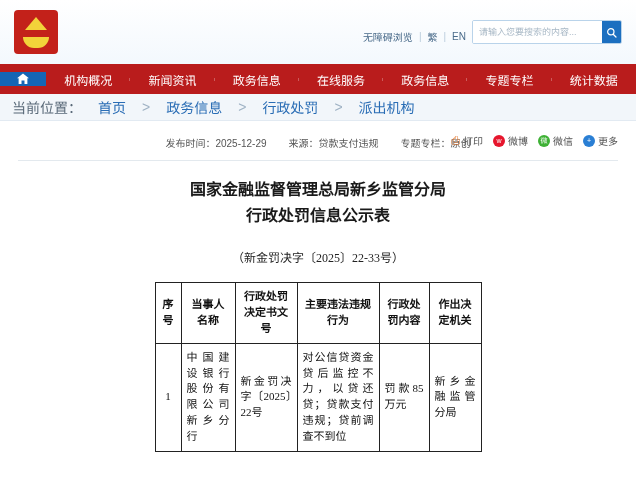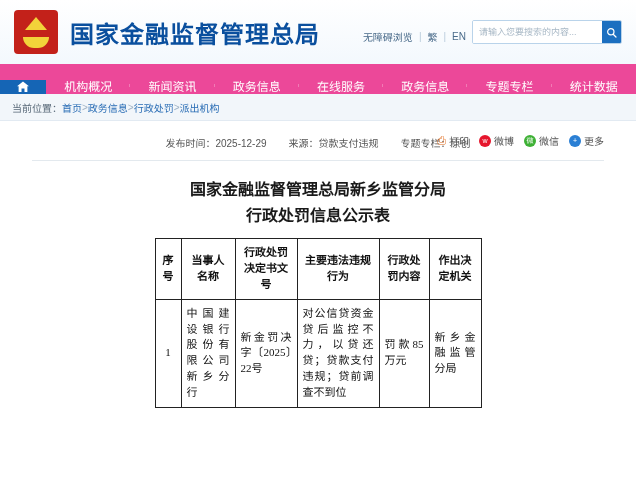--- a/index.html
+++ b/index.html
@@ -110,23 +110,23 @@
     display: flex;
     align-items: center;
     justify-content: center;
     cursor: pointer;
   }
   .search-btn svg { display: block; }
 
   
   .nav {
     height: 30px;
-    background: #ec4899;
-    display: flex;
-    align-items: flex-end;
+    background: #b91c1c;
+    display: flex;
+    align-items: center;
     color: #fff;
     font-size: 12px;
   }
   .nav .home {
     width: 46px;
     display: flex;
     align-items: center;
     justify-content: center;
     background: #1565b5;
   }
@@ -151,30 +151,30 @@
   .nav-item:last-child:after { display: none; }
 
   
   .breadcrumb {
     height: 26px;
     background: #f2f6fa;
     border-bottom: 1px solid #e2eaf2;
     display: flex;
     align-items: center;
     padding: 0 12px;
-    font-size: 10px;
+    font-size: 14px;
     color: #5a6a79;
-    gap: 0;
+    gap: 16px;
   }
   .breadcrumb a { color: #2a6db5; text-decoration: none; cursor: pointer; }
   .breadcrumb .sep { color: #9fb2c4; }
 
   
   .article {
-    padding: 0 32px;
+    padding: 0 18px;
   }
   .meta-row {
     display: flex;
     align-items: center;
     justify-content: center;
     gap: 22px;
     font-size: 10px;
     color: #555;
     padding: 14px 0 10px;
     position: relative;
@@ -250,21 +250,20 @@
   .col-5 { width: 50px; }
   .col-6 { width: 52px; }
 </style>
 </head>
 <body>
 
 <div id="page">
 
   <div class="header">
     <div class="emblem"></div>
-    <div class="site-title">国家金融监督管理总局</div>
     <div class="header-right">
       <div class="top-links">
         <span class="lnk">无障碍浏览</span>
         <span class="sep">|</span>
         <span class="lnk">繁</span>
         <span class="sep">|</span>
         <span class="lnk">EN</span>
       </div>
       <div class="searchbox">
         <input type="text" placeholder="请输入您要搜索的内容..." style="">
@@ -337,20 +336,21 @@
       </div>
     </div>
 
     <hr class="divider">
 
     <div class="doc-title">
       <div>国家金融监督管理总局新乡监管分局</div>
       <div>行政处罚信息公示表</div>
     </div>
 
+    <div class="doc-number">（新金罚决字〔2025〕22-33号）</div>
 
     <table class="penalty">
       <colgroup>
         <col class="col-1">
           <col class="col-2">
           <col class="col-3">
         <col class="col-4">
           <col class="col-5">
           <col class="col-6">
       </colgroup>

